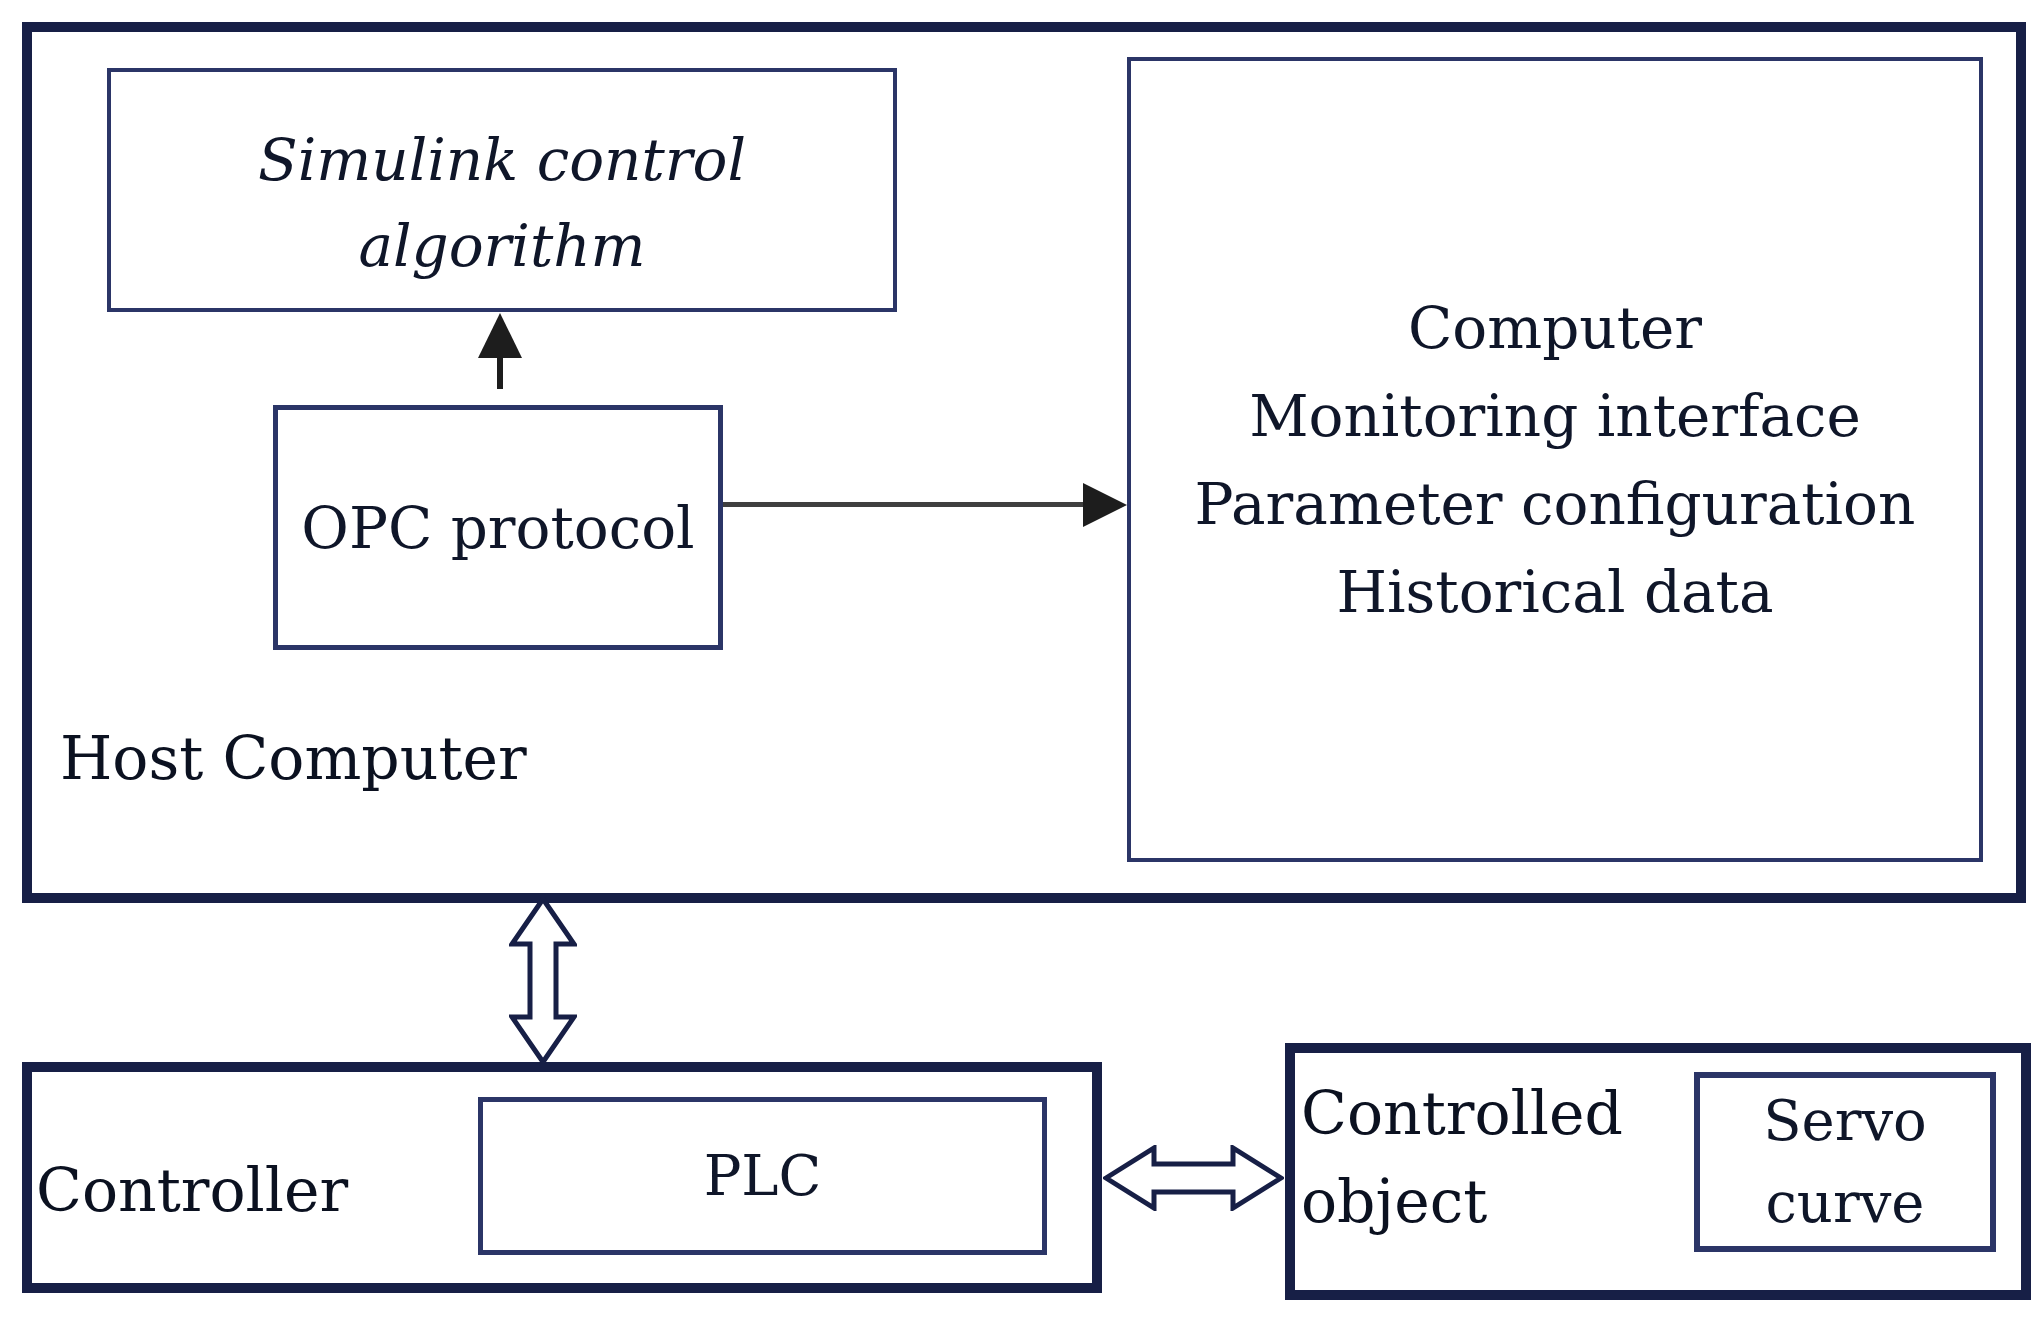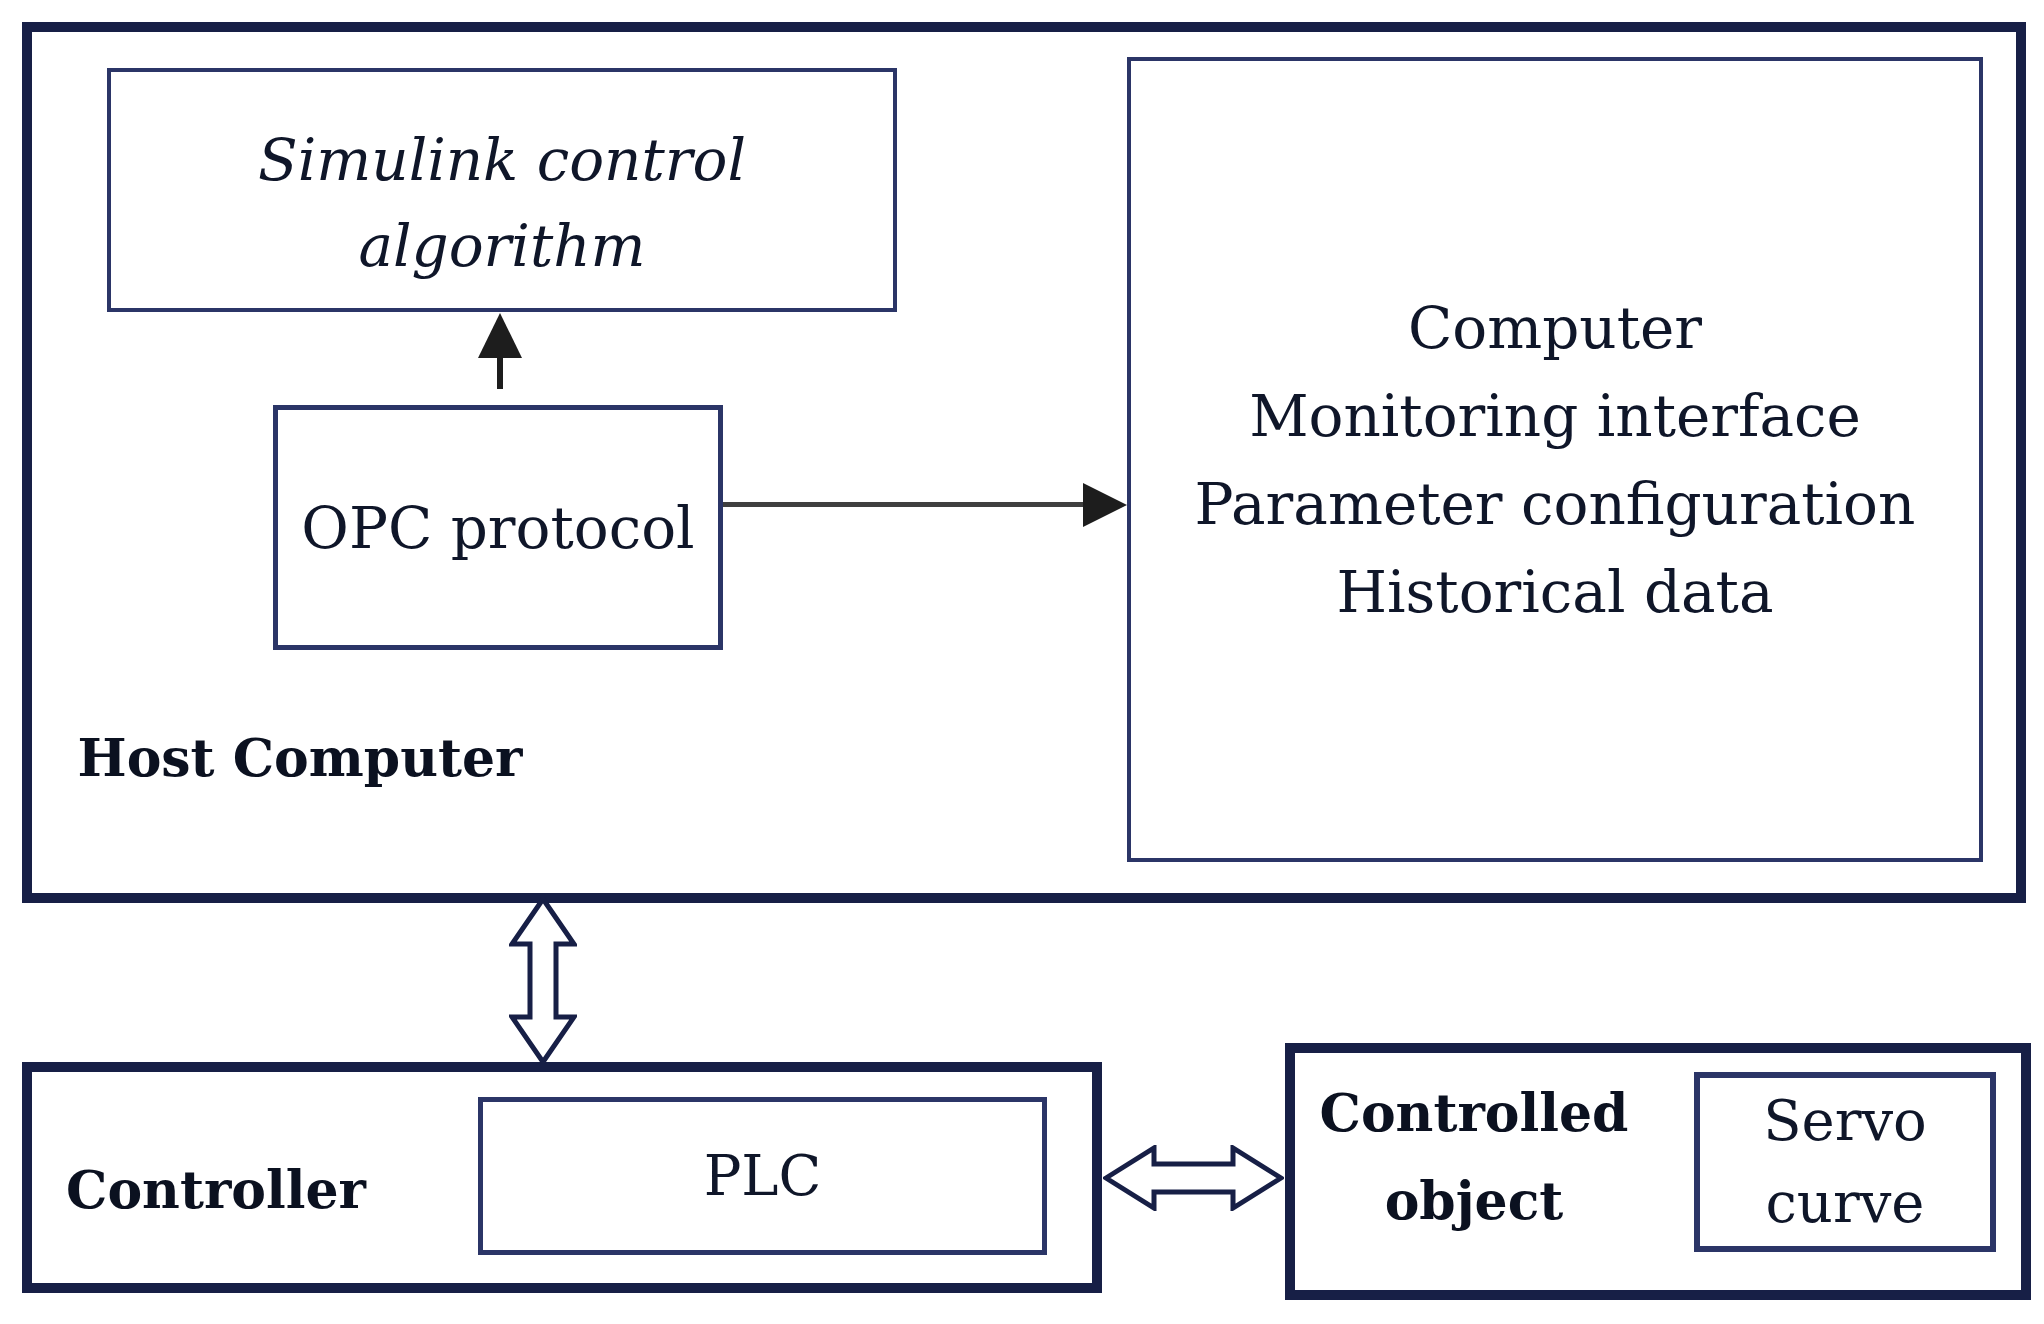--- a/index.html
+++ b/index.html
@@ -40,22 +40,22 @@
     height: 100%; width: 100%;
   }
   .box-line {
     font-size: 58px; line-height: 86px;
     color: var(--text-dark); text-align: center; white-space: nowrap;
   }
   .kingview .box-line { line-height: 88px; }
   .plc .box-line, .servo .box-line { font-size: 56px; line-height: 82px; }
 
   .label {
-    position: absolute; font-weight: 700; color: var(--label-black);
-    font-size: 52px; text-align: center; white-space: nowrap;
+    position: absolute; font-weight: 400; color: var(--label-black);
+    font-size: 60px; text-align: left; white-space: nowrap;
   }
   .label div { line-height: 84px; }
   .host-label       { left: 60px;   top: 716px;  width: 480px; }
   .controller-label { left: 36px;   top: 1158px; width: 360px; line-height: 64px; }
   .controlled-label { left: 1301px; top: 1069px; width: 346px; }
   .controlled-label div { line-height: 88px; }
 
   .arrow-svg { position: absolute; display: block; }
   .up-arrow     { left: 476px;  top: 313px;  width: 48px;  height: 76px; }
   .right-line   { position: absolute; left: 723px; top: 502px; width: 365px; height: 5px; background: var(--arrow-line); }

